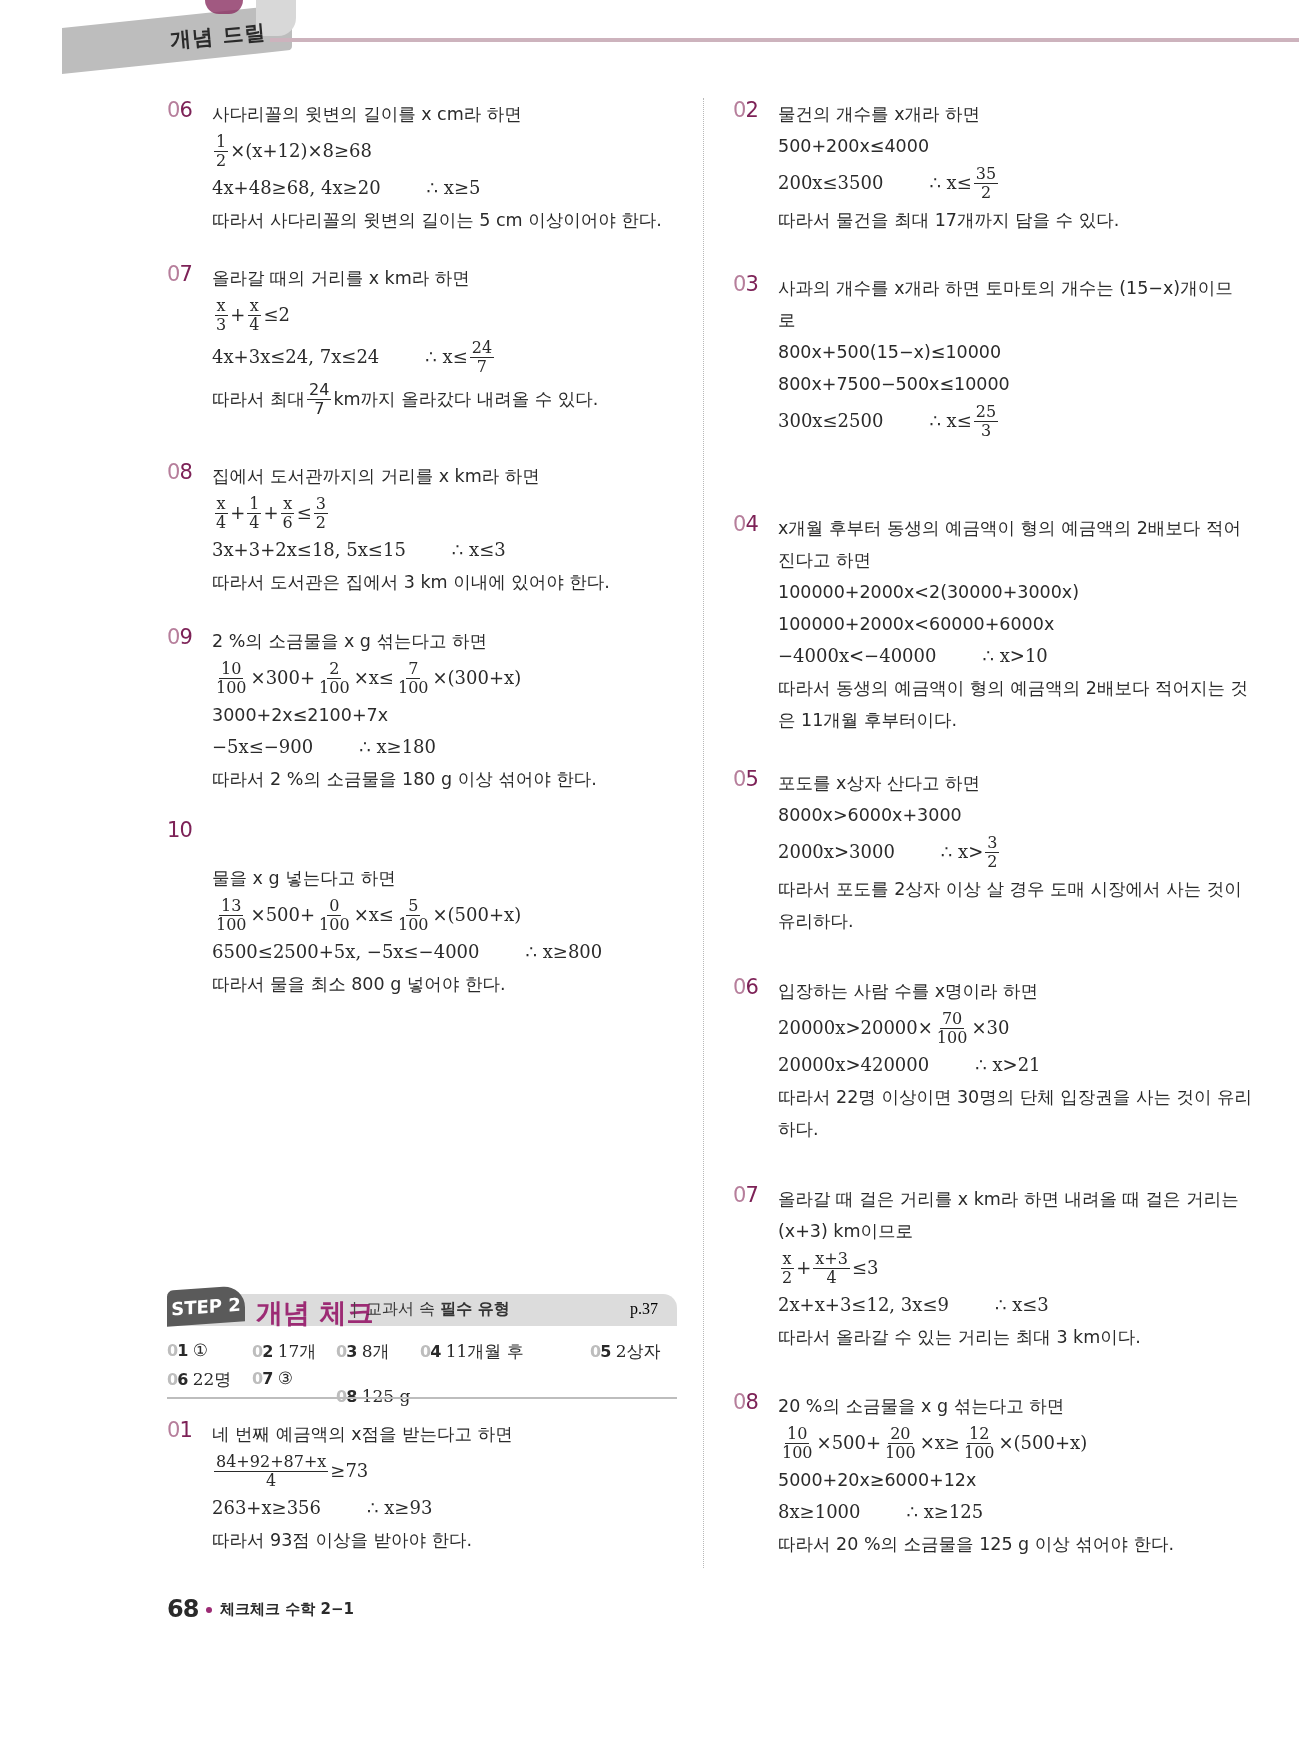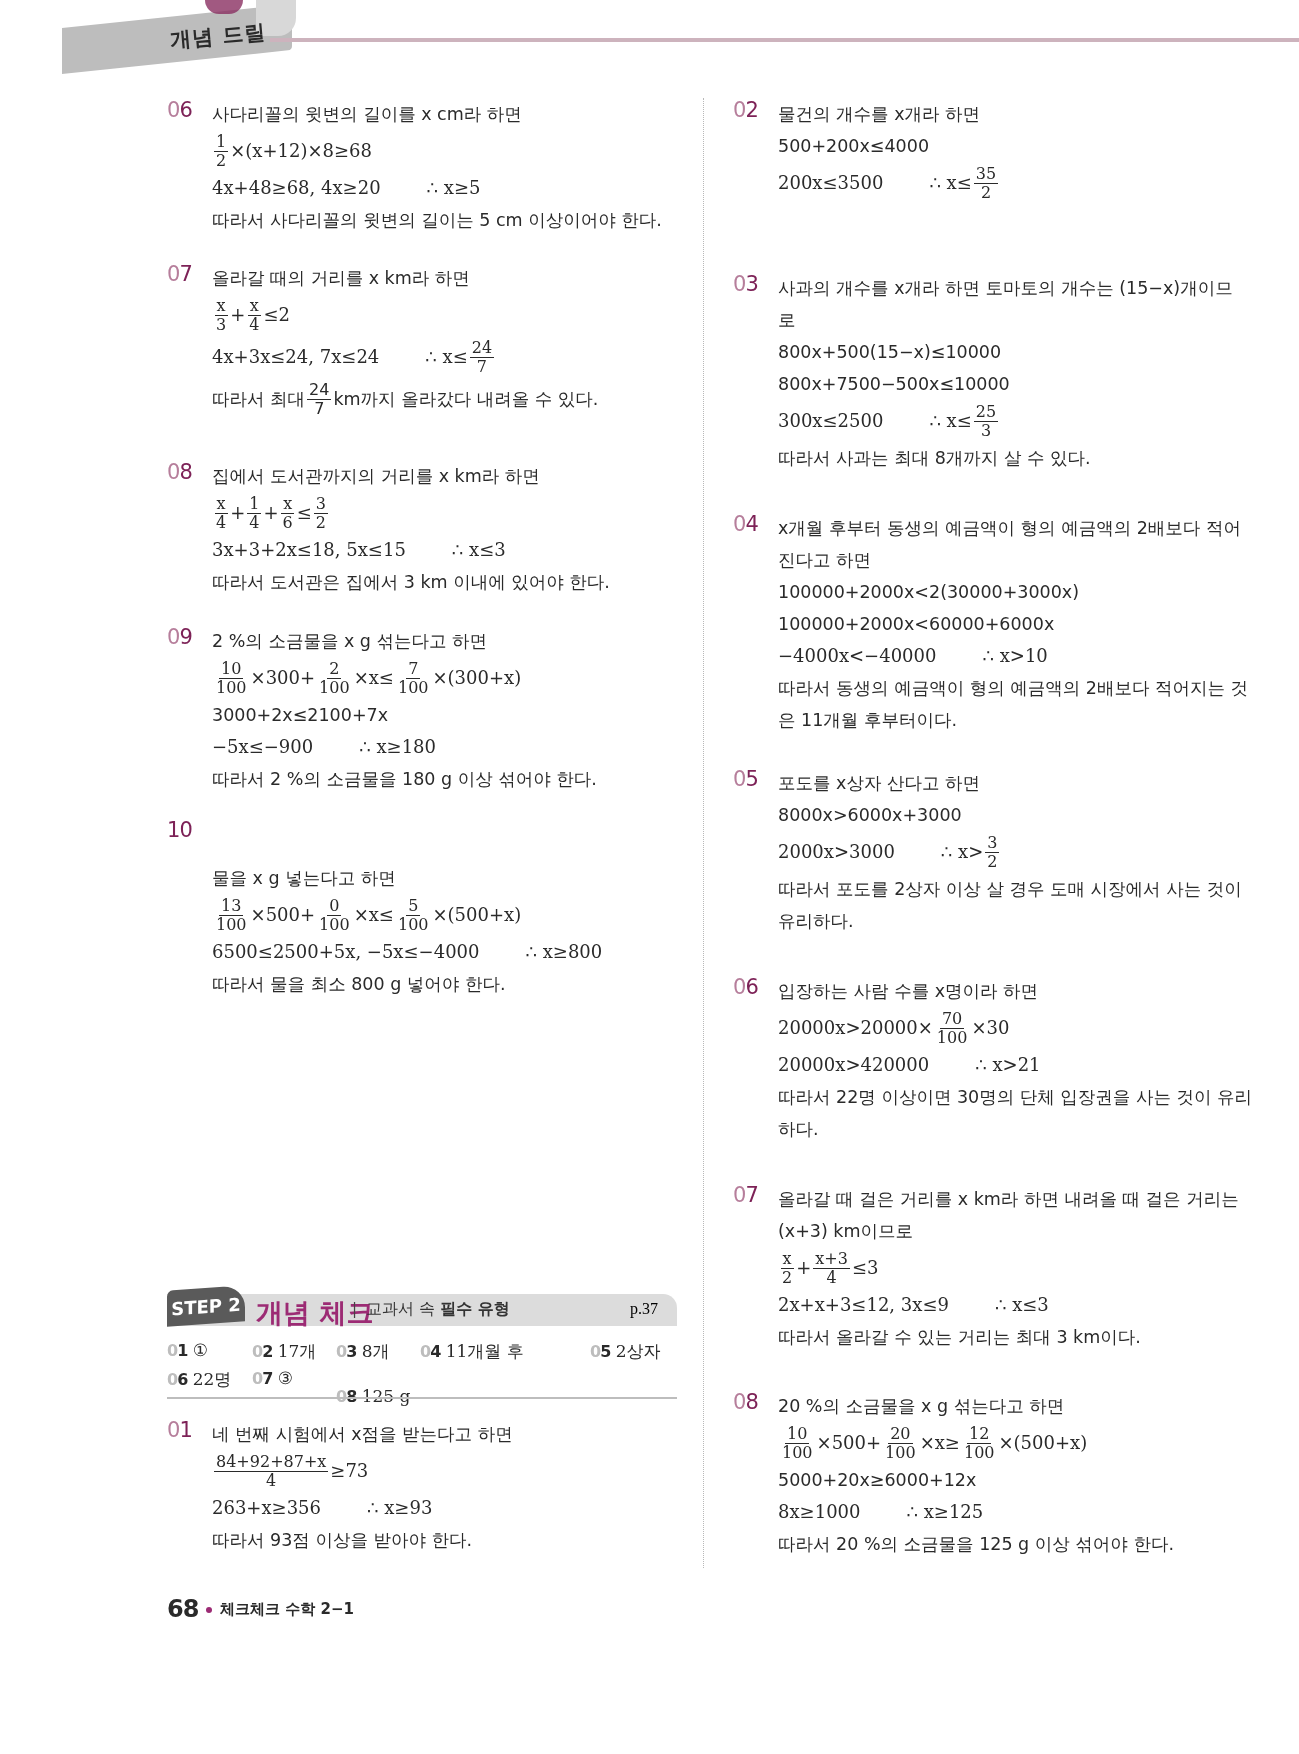--- a/index.html
+++ b/index.html
@@ -241,21 +241,21 @@
     <div class="ans" style="left: 167px; top: 1368px;"><span class="an"><span class="d1">0</span><span class="d2">6</span></span> <span>22명</span></div>
     <div class="ans" style="left: 252px; top: 1368px;"><span class="an"><span class="d1">0</span><span class="d2">7</span></span> <span>③</span></div>
     <div class="ans" style="left: 336px; top: 1368px; margin-top: 18px;"><span class="an"><span class="d1">0</span><span class="d2">8</span></span> <span>125 g</span></div>
   </div>
 <div class="ans-rule"></div>
 
 <div id="p01">
     <div class="problem" style="left: 167px; top: 1418px;">
       <div class="pnum"><span class="d1">0</span><span class="d2">1</span></div>
       <div class="pbody" style="width: 470px;">
-        <div class="line kor">네 번째 시험에서 x점을 받는다고 하면</div>
+        <div class="line kor">네 번째 예금액의 x점을 받는다고 하면</div>
         <div class="line tall">
           <span class="frac">
             <span class="num">84+92+87+x</span>
             <span class="den">4</span>
           </span>
           <span class="math">≥73</span>
         </div>
         <div class="line">
           <span class="math">263+x≥356</span>
           <span class="gap"></span>
@@ -274,39 +274,39 @@
         <div class="line kor">500+200x≤4000</div>
         <div class="line tall">
           <span class="math">200x≤3500</span>
           <span class="gap"></span>
           <span class="math">∴ x≤</span>
           <span class="frac">
             <span class="num">35</span>
             <span class="den">2</span>
           </span>
         </div>
+        <div class="line kor">따라서 물건을 최대 17개까지 담을 수 있다.</div>
       </div>
     </div>
     <div class="problem" style="left: 733px; top: 272px;">
       <div class="pnum"><span class="d1">0</span><span class="d2">3</span></div>
       <div class="pbody" style="width: 520px;">
         <div class="line kor">사과의 개수를 x개라 하면 토마토의 개수는 (15−x)개이므</div>
         <div class="line kor">로</div>
         <div class="line kor">800x+500(15−x)≤10000</div>
         <div class="line kor">800x+7500−500x≤10000</div>
         <div class="line tall">
           <span class="math">300x≤2500</span>
           <span class="gap"></span>
           <span class="math">∴ x≤</span>
           <span class="frac">
             <span class="num">25</span>
             <span class="den">3</span>
           </span>
         </div>
-        <div class="line kor">따라서 사과는 최대 8개까지 살 수 있다.</div>
       </div>
     </div>
     <div class="problem" style="left: 733px; top: 512px;">
       <div class="pnum"><span class="d1">0</span><span class="d2">4</span></div>
       <div class="pbody" style="width: 520px;">
         <div class="line kor">x개월 후부터 동생의 예금액이 형의 예금액의 2배보다 적어</div>
         <div class="line kor">진다고 하면</div>
         <div class="line kor">100000+2000x&lt;2(30000+3000x)</div>
         <div class="line kor">100000+2000x&lt;60000+6000x</div>
         <div class="line">

